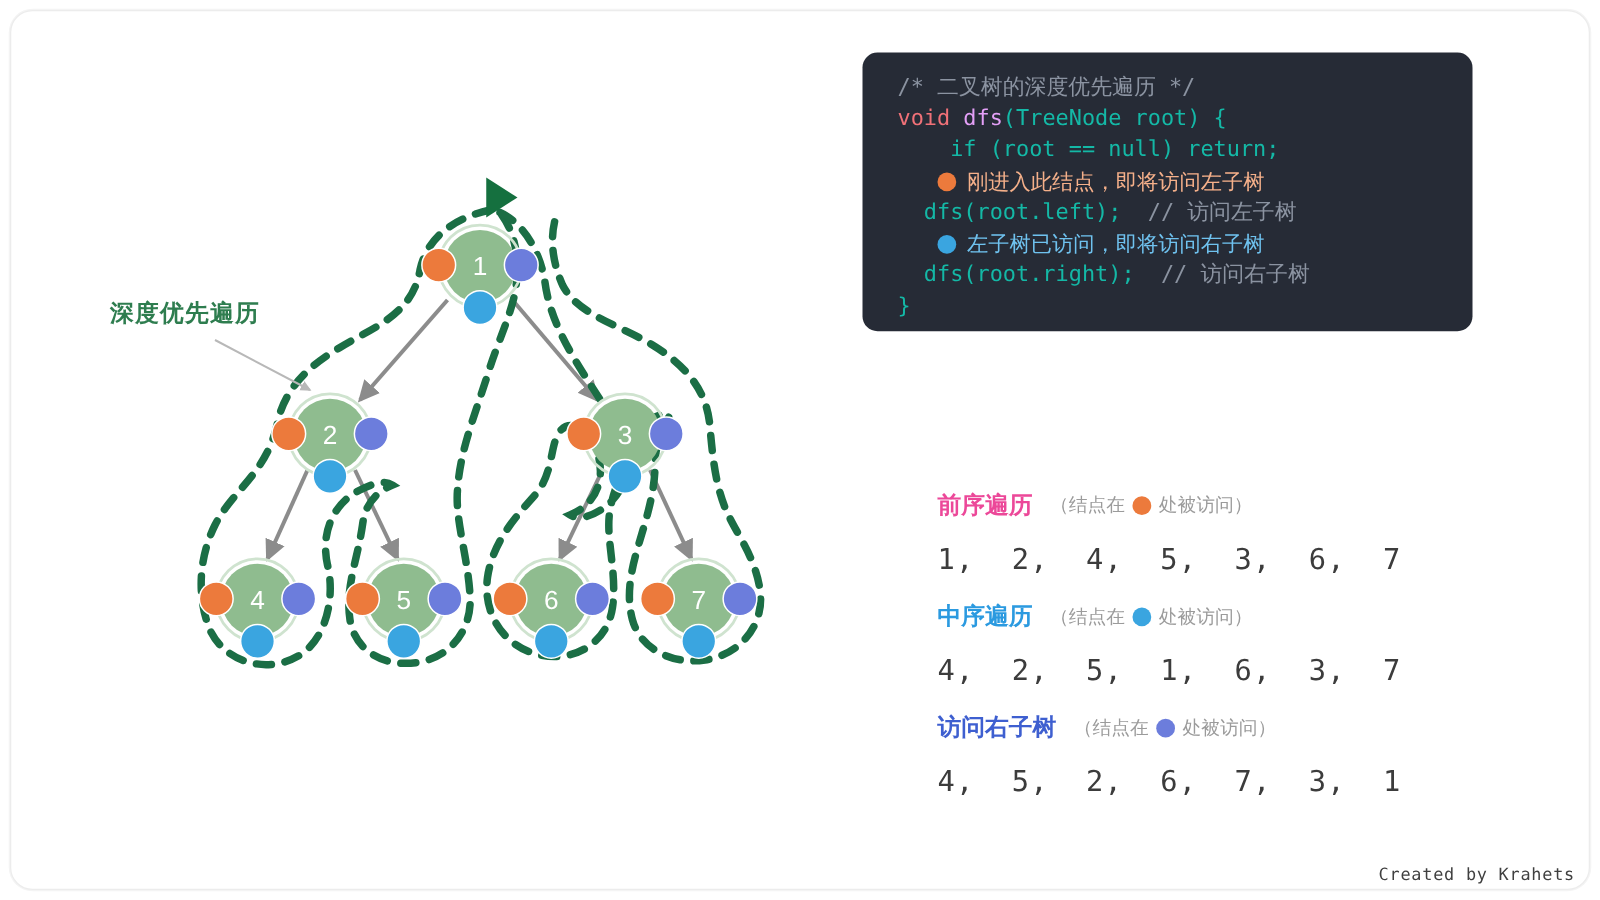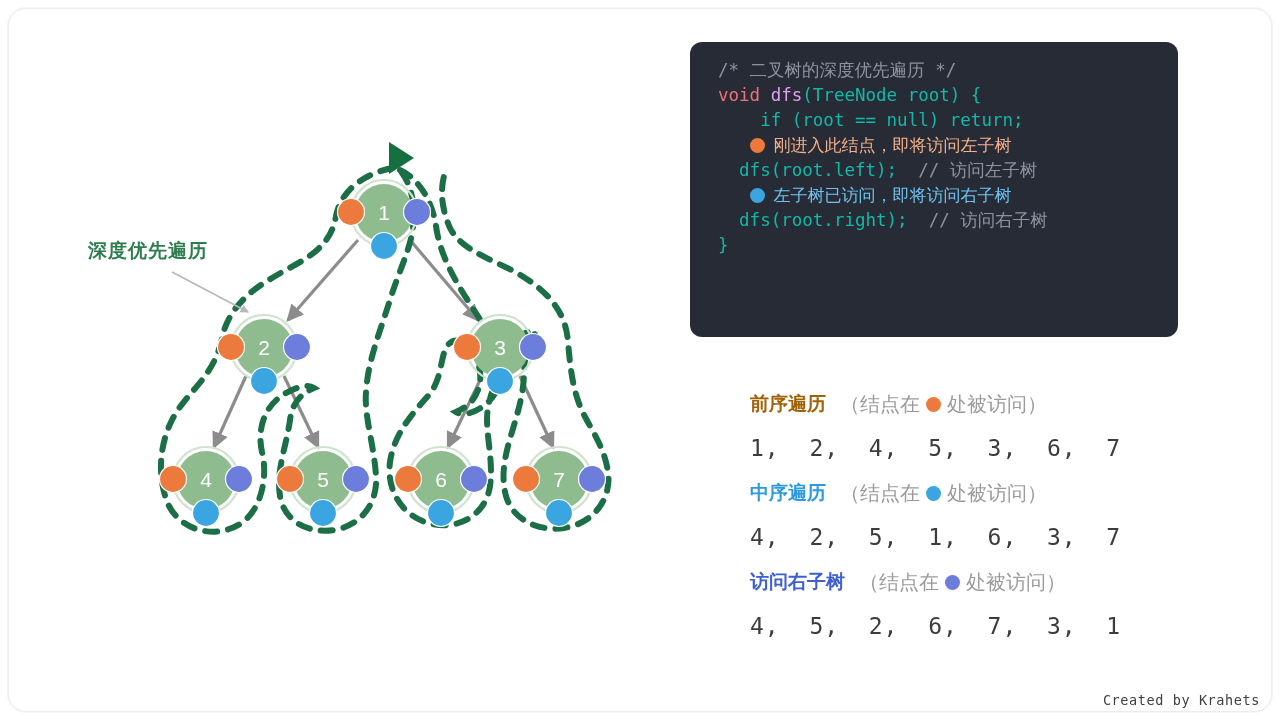--- a/index.html
+++ b/index.html
@@ -46,21 +46,21 @@
     color: #2e7d4f;
     letter-spacing: 1px;
     white-space: nowrap;
   }
 
   
   #code-block {
     position: absolute;
     left: 690px; top: 42px;
     width: 488px;
-    height: 295px;
+    height: 223px;
     background: #262b36;
     border-radius: 12px;
     box-sizing: border-box;
     padding: 16px 0 16px 0;
     font-family: "DejaVu Sans Mono", "Liberation Mono", monospace;
     font-size: 17.5px;
     line-height: 25px;
     overflow: hidden;
   }
   .code-line {
@@ -103,40 +103,40 @@
     align-items: center;
     height: 40px;
     font-size: 19px;
     font-weight: bold;
     white-space: nowrap;
   }
   .res-head .title { margin-right: 14px; }
   .res-head .paren {
     color: #9b9b9b;
     font-weight: normal;
-    font-size: 20px;
+    font-size: 15px;
     display: flex;
     align-items: center;
   }
   .res-head .dot {
     display: inline-block;
     width: 15px; height: 15px;
     border-radius: 50%;
     margin: 0 6px;
   }
   .res-seq {
     font-family: "DejaVu Sans Mono", "Liberation Mono", monospace;
     font-size: 23px;
     color: #3c3c3c;
     height: 48px;
     line-height: 48px;
     letter-spacing: 1px;
     white-space: pre;
   }
-  .t-pre  { color: #a16207; }
+  .t-pre  { color: #ec4899; }
   .t-in   { color: #2b9ae0; }
   .t-post { color: #3e5fd0; }
 
   
   #credit {
     position: absolute;
     right: 20px; bottom: 12px;
     font-family: "DejaVu Sans Mono", "Liberation Mono", monospace;
     font-size: 13.5px;
     color: #404040;

